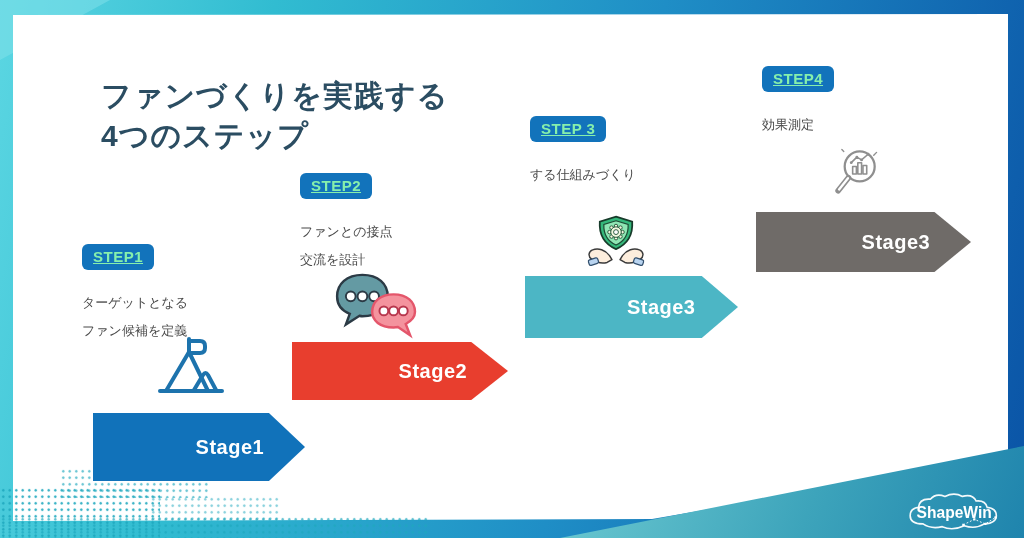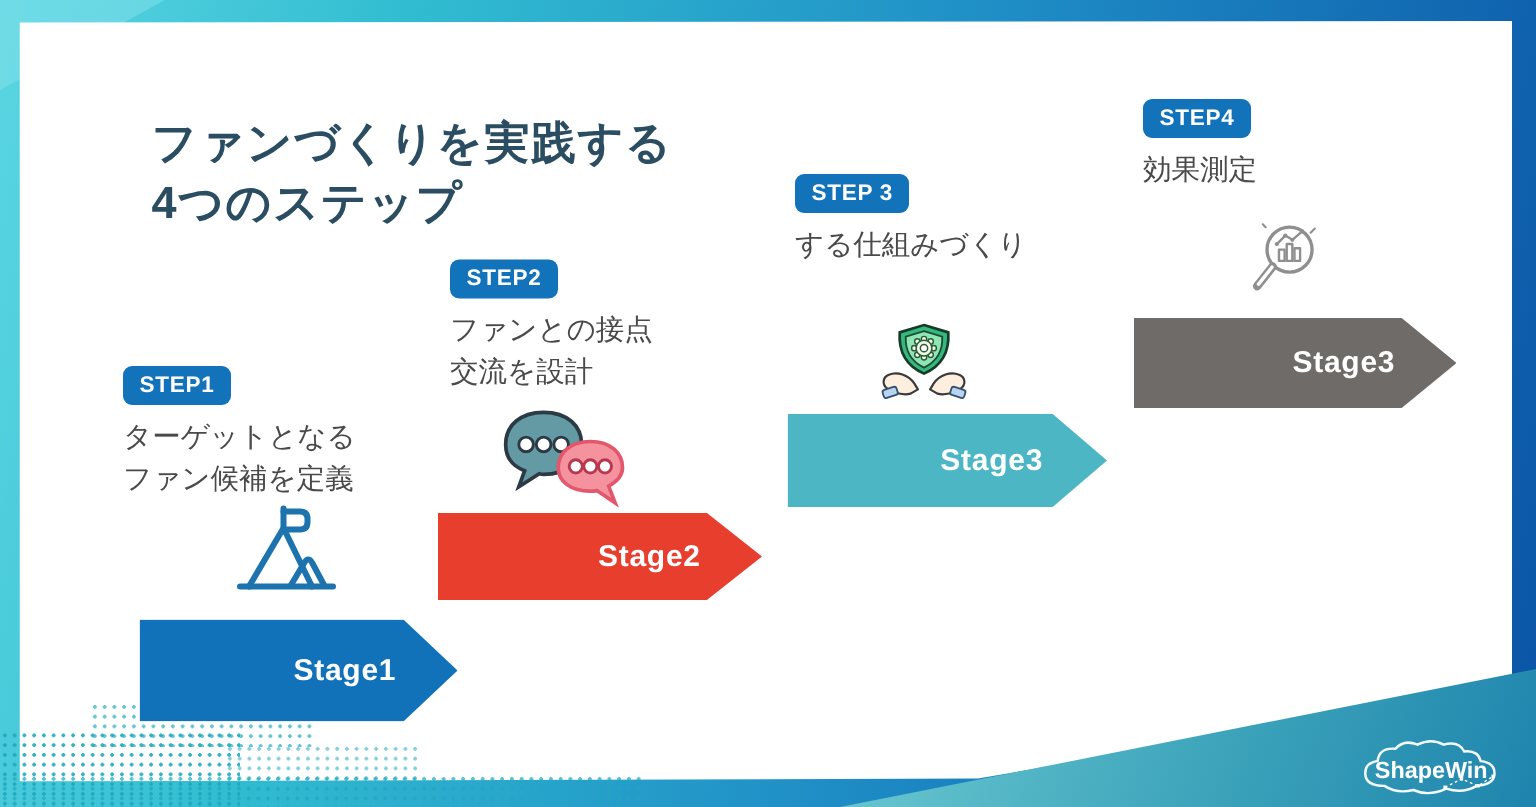--- a/index.html
+++ b/index.html
@@ -27,23 +27,23 @@
 
   .page-title{position:absolute;left:101px;top:76px;font-size:30px;line-height:40px;
     font-weight:800;color:#2b4d62;letter-spacing:1px;}
 
   .step{position:absolute;}
   .s1{left:82px;top:244px;width:240px;}
   .s2{left:300px;top:173px;width:240px;}
   .s3{left:530px;top:116px;width:250px;}
   .s4{left:762px;top:66px;width:240px;}
 
-  .badge{display:inline-block;background:#1273bb;color:#ffffff;font-weight:700;
-    font-size:15px;padding:4px 11px 5px;border-radius:6px;letter-spacing:.5px;}
-  .desc{margin-top:8px;font-size:19px;line-height:28px;color:#4a4a4a;font-family:Liberation Serif, serif;}
+  .badge{display:inline-block;background:#1273bb;color:#86efac;font-weight:700;
+    font-size:15px;padding:4px 11px 5px;border-radius:6px;letter-spacing:.5px;text-decoration:underline;}
+  .desc{margin-top:19px;font-size:13px;line-height:28px;color:#4a4a4a;font-family:Liberation Serif, serif;}
 
   .icon{position:absolute;display:block;}
   .s1 .icon{left:74px;top:88px;width:70px;height:66px;}
   .s2 .icon{left:28px;top:97px;width:100px;height:74px;}
   .s3 .icon{left:52px;top:94px;width:68px;height:62px;}
   .s4 .icon{left:63px;top:76px;width:60px;height:62px;}
   .icon svg{width:100%;height:100%;display:block;}
 
   .arrow{position:absolute;display:flex;align-items:center;justify-content:flex-end;
     clip-path:polygon(0 0,83% 0,100% 50%,83% 100%,0 100%);padding-right:17%;box-sizing:border-box;}

